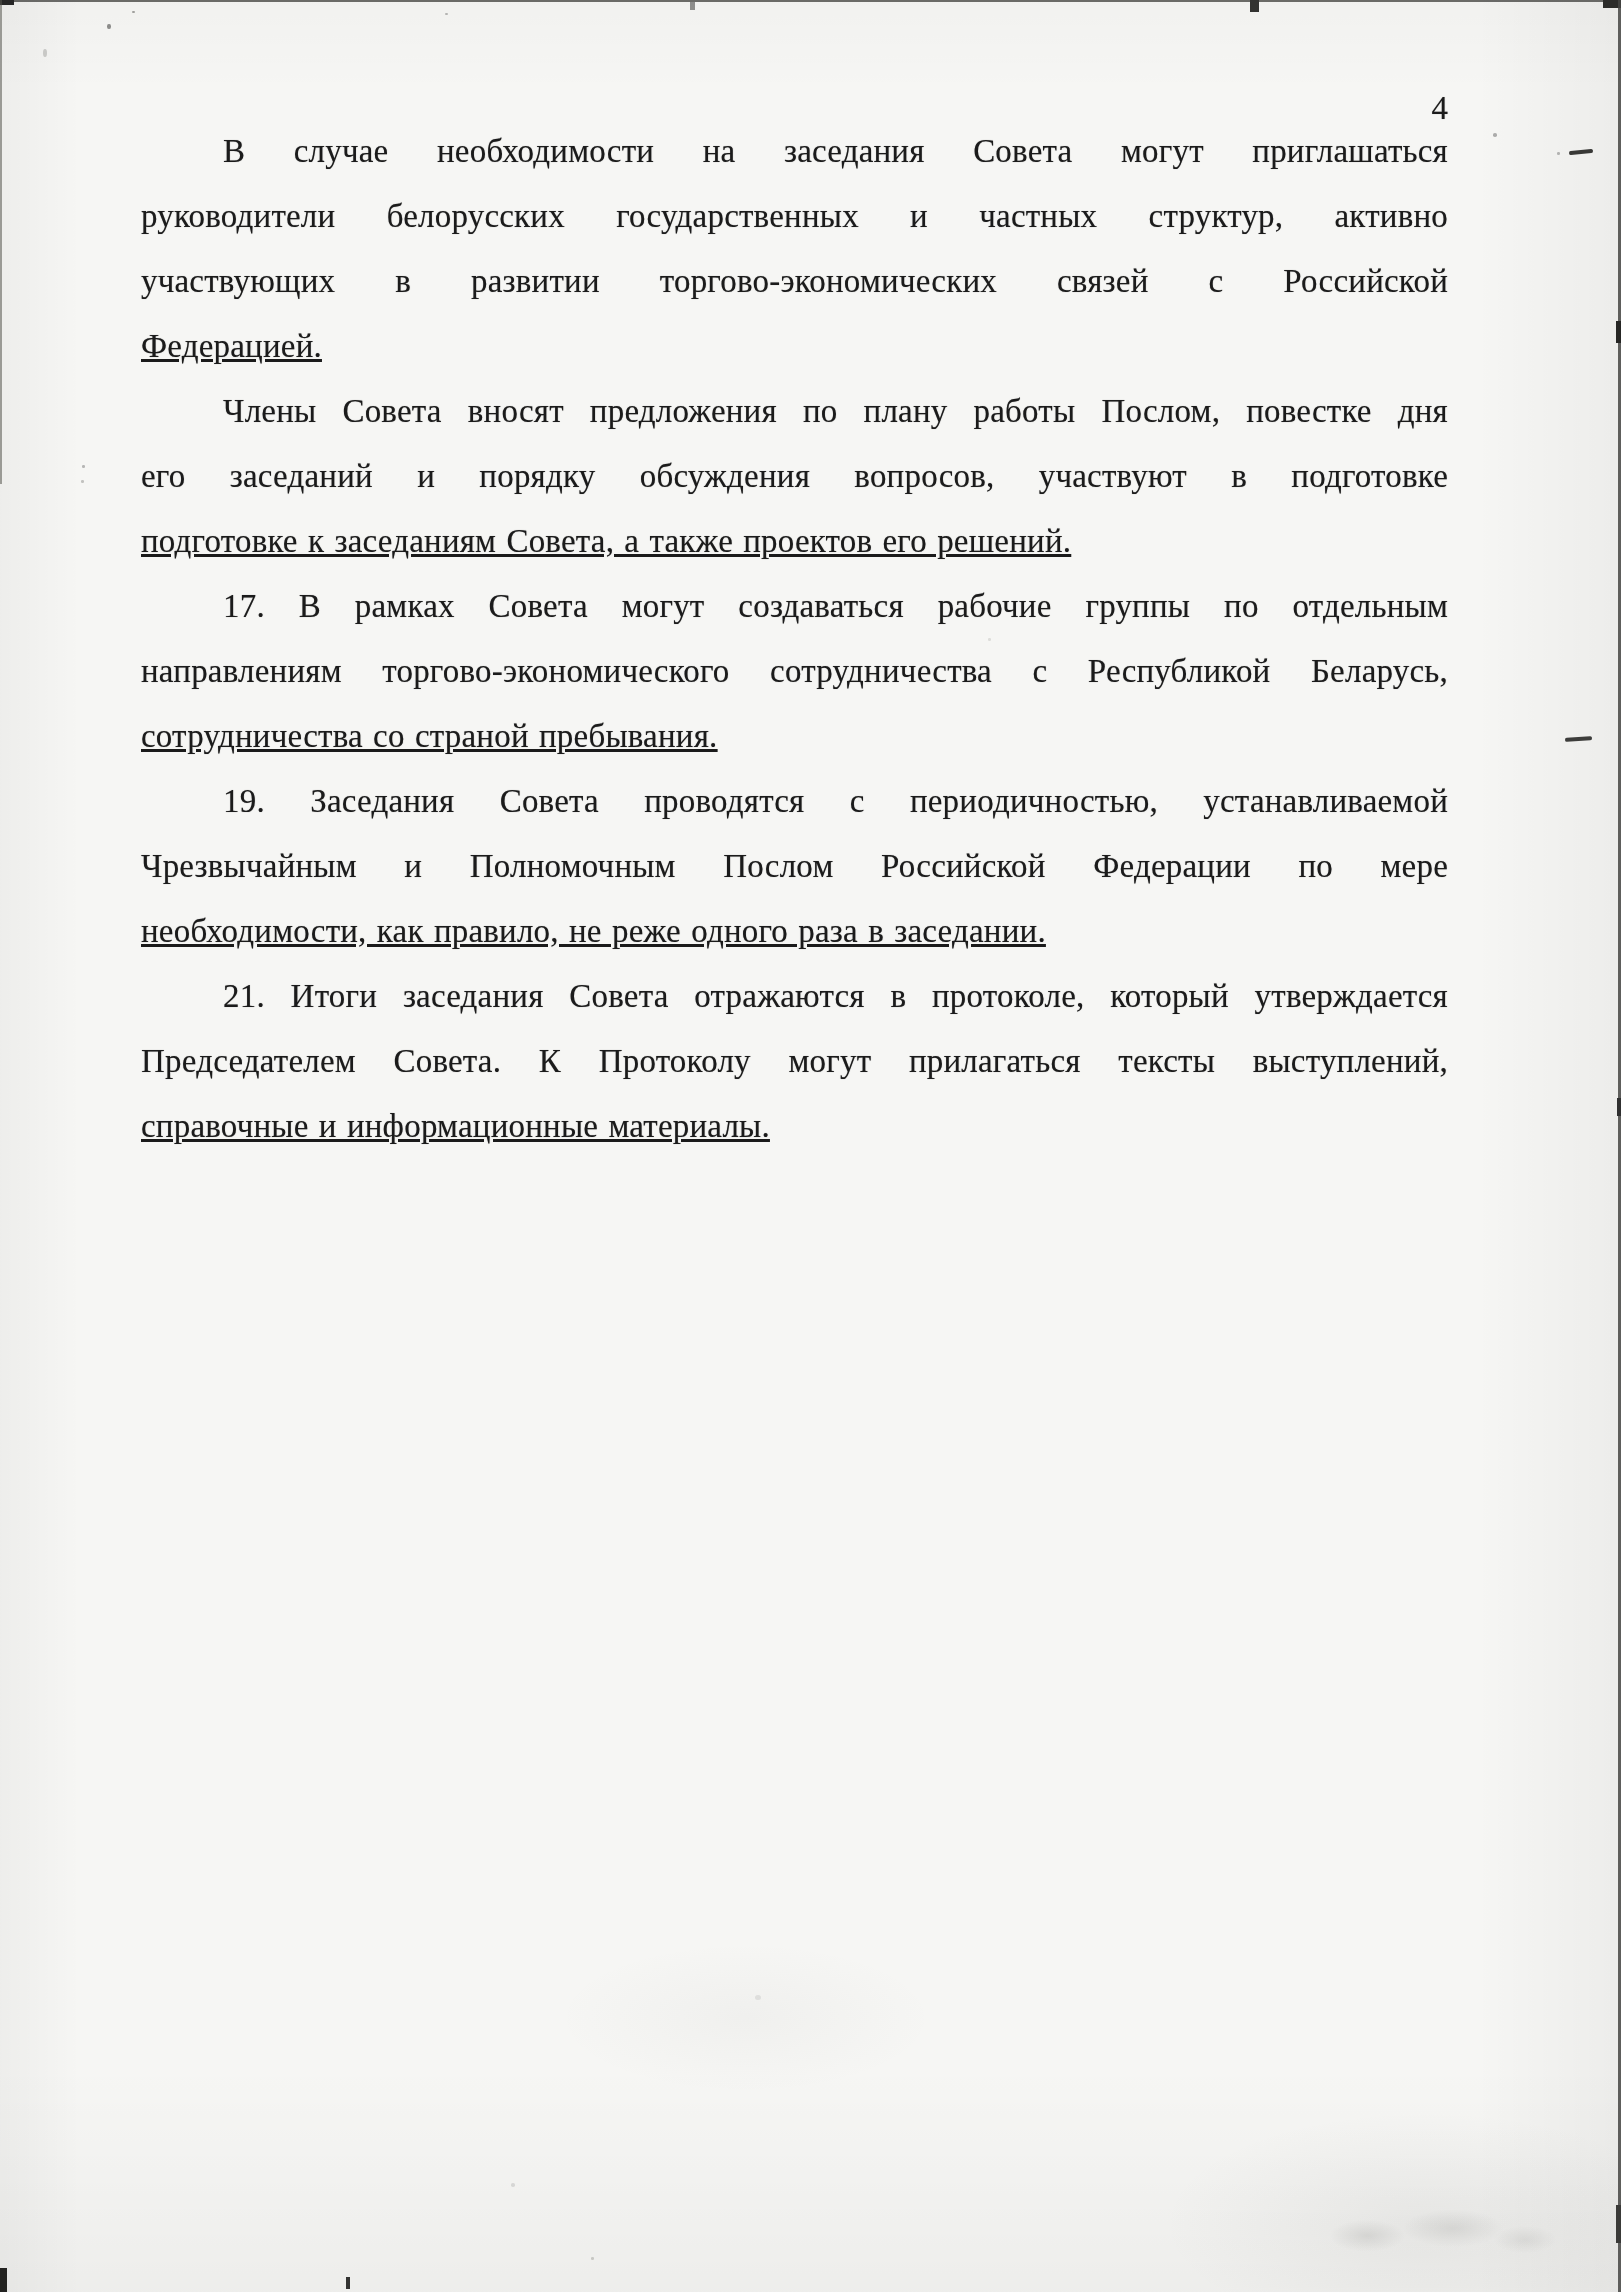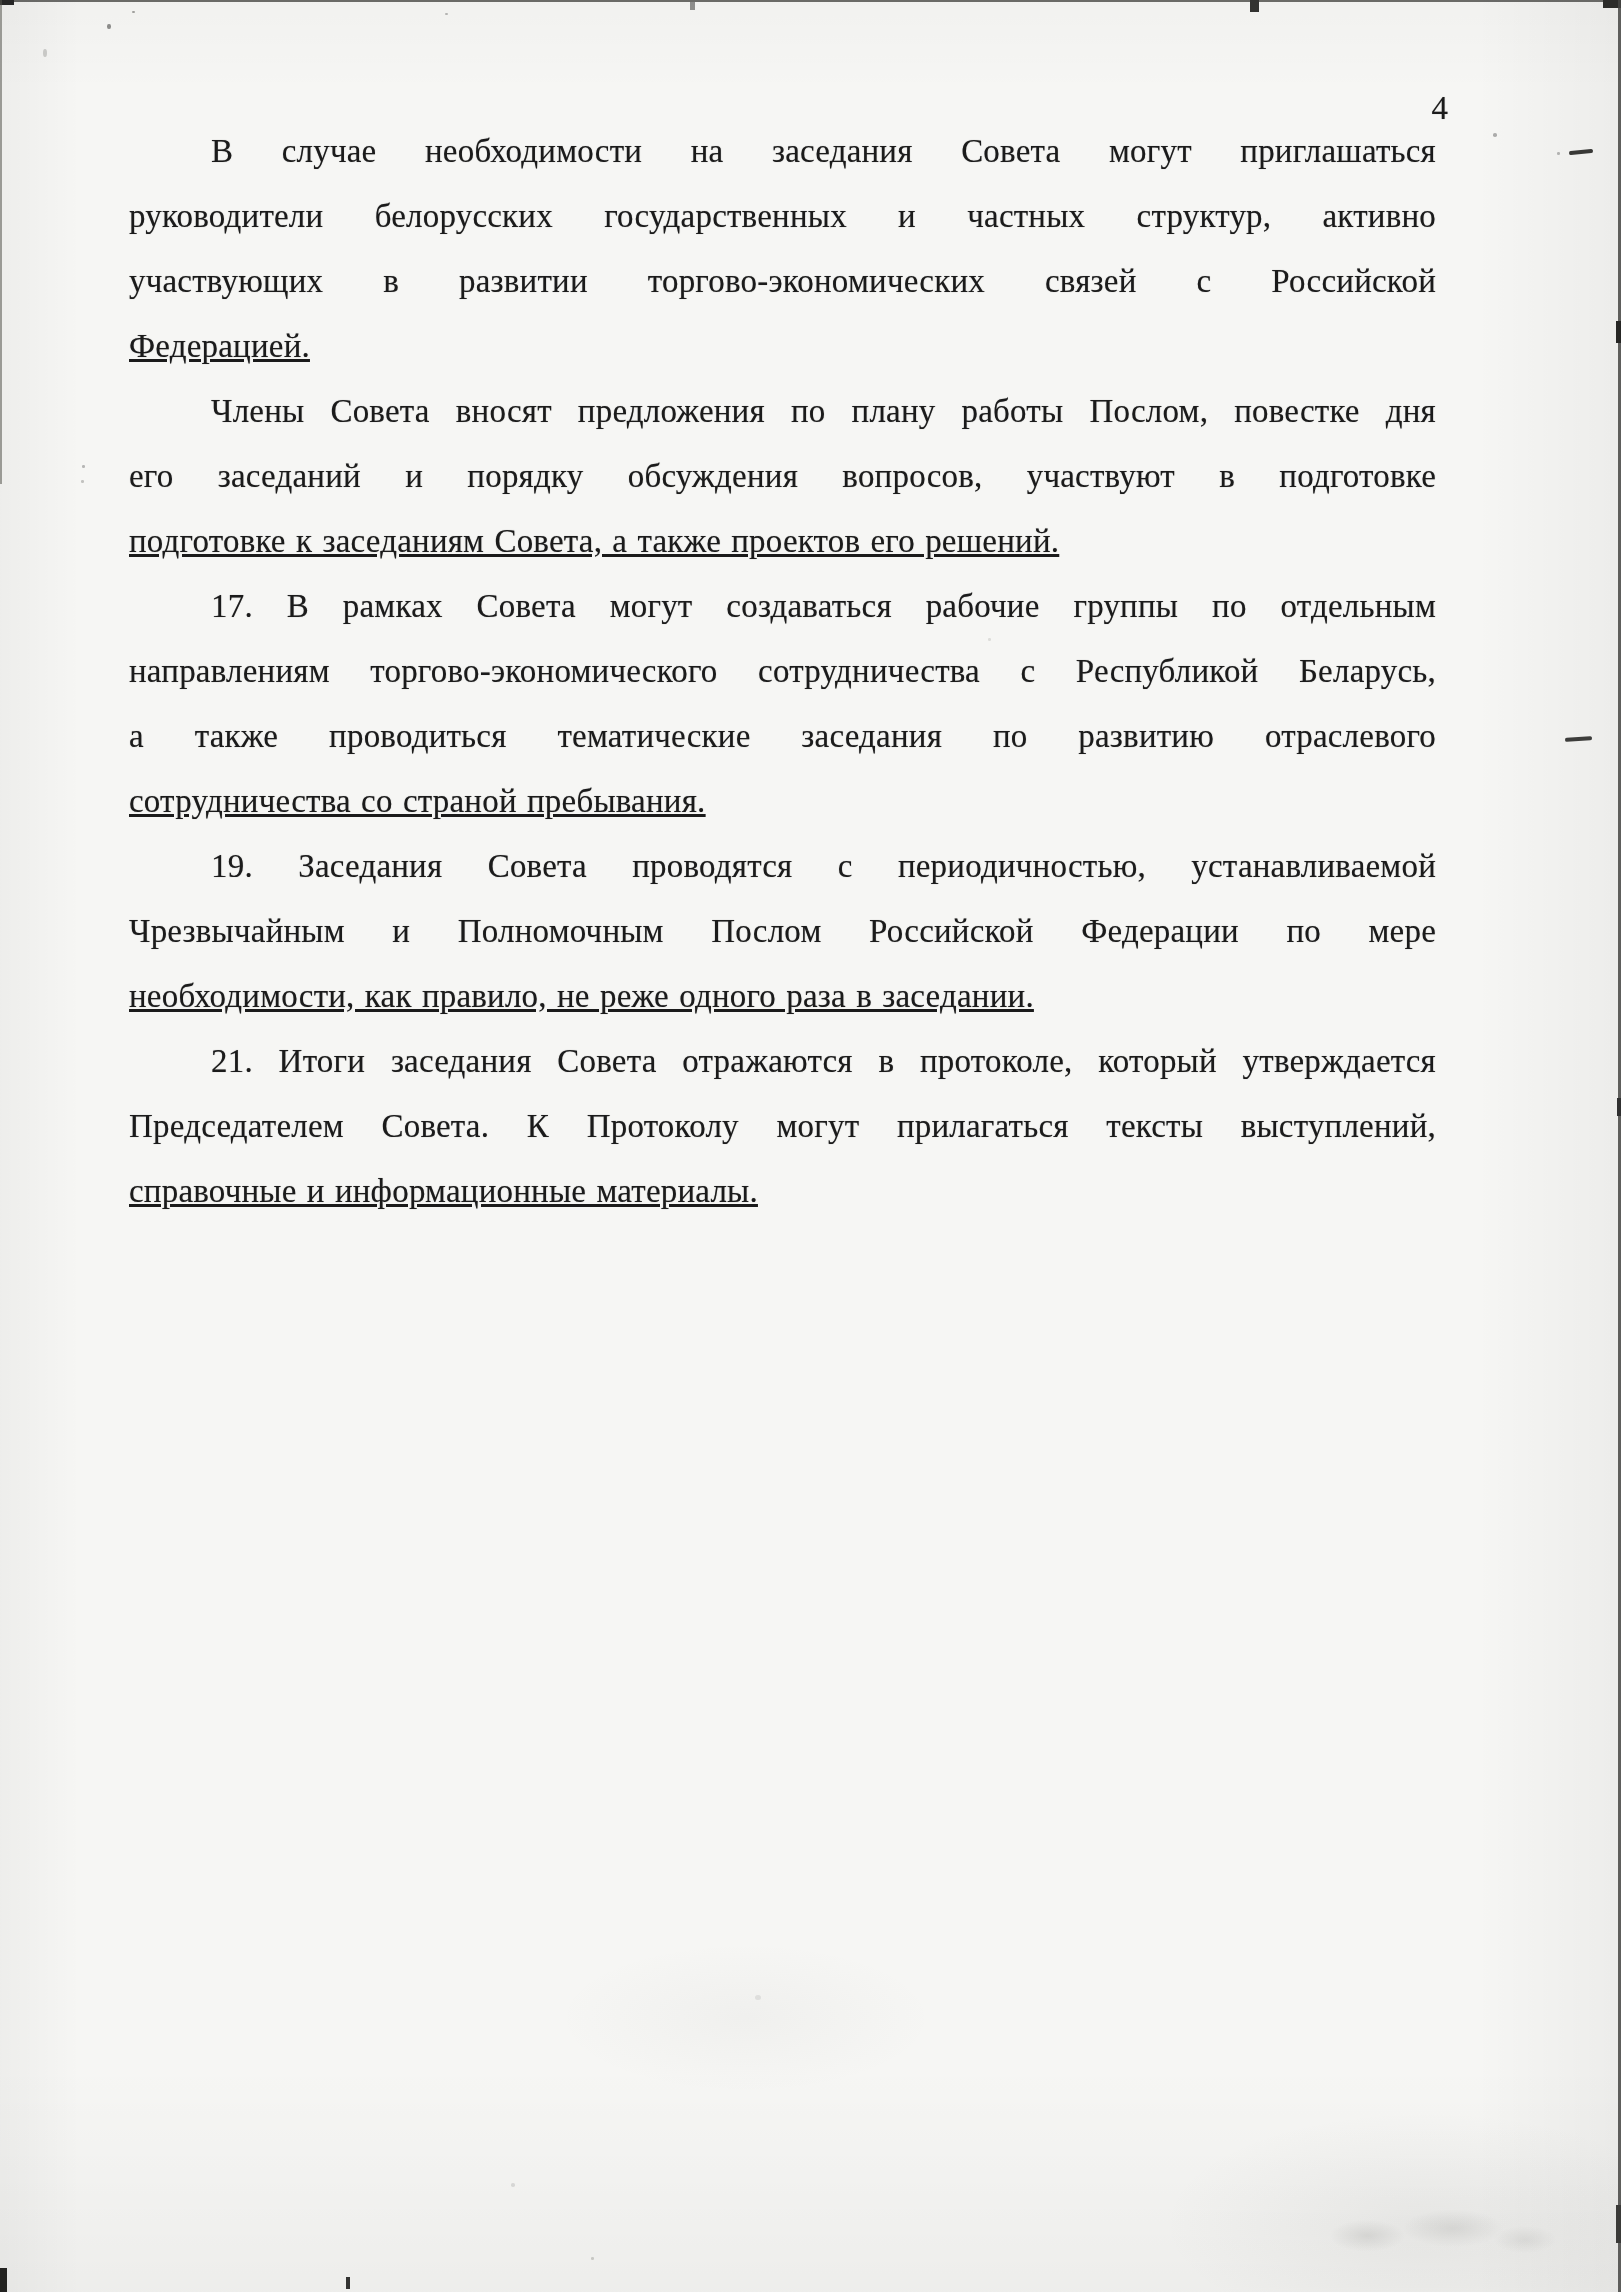--- a/index.html
+++ b/index.html
@@ -19,21 +19,21 @@
       linear-gradient(180deg, rgba(0,0,0,0.02) 0%, rgba(0,0,0,0) 4%, rgba(0,0,0,0) 90%, rgba(0,0,0,0.035) 100%),
       radial-gradient(376px 161px at 88% 97%, rgba(90,90,88,0.07), rgba(0,0,0,0) 70%),
       radial-gradient(269px 107px at 46% 88%, rgba(90,90,88,0.04), rgba(0,0,0,0) 70%);
     font-family: "Liberation Serif", "DejaVu Serif", serif;
     color: #1b1b1b;
   }
 
   
   .textblock {
     position: absolute;
-    left: 129px;
+    left: 141px;
     top: 119px;
     width: 1307px;
   }
   .line {
     font-size: 33px;
     line-height: 65px;
     height: 65px;
     text-align: justify;
     text-align-last: justify;
     letter-spacing: 0.2px;
@@ -110,21 +110,20 @@
 
     <div>
       <div class="line para-first">Члены Совета вносят предложения по плану работы Послом, повестке дня</div>
       <div class="line">его заседаний и порядку обсуждения вопросов, участвуют в подготовке</div>
       <div class="line para-last">подготовке к заседаниям Совета, а также проектов его решений.</div>
     </div>
 
     <div>
       <div class="line para-first">17. В рамках Совета могут создаваться рабочие группы по отдельным</div>
       <div class="line">направлениям торгово-экономического сотрудничества с Республикой Беларусь,</div>
-      <div class="line">а также проводиться тематические заседания по развитию отраслевого</div>
       <div class="line para-last">сотрудничества со страной пребывания.</div>
     </div>
 
 
     <div>
       <div class="line para-first">19. Заседания Совета проводятся с периодичностью, устанавливаемой</div>
       <div class="line">Чрезвычайным и Полномочным Послом Российской Федерации по мере</div>
       <div class="line para-last">необходимости, как правило, не реже одного раза в заседании.</div>
     </div>
 

